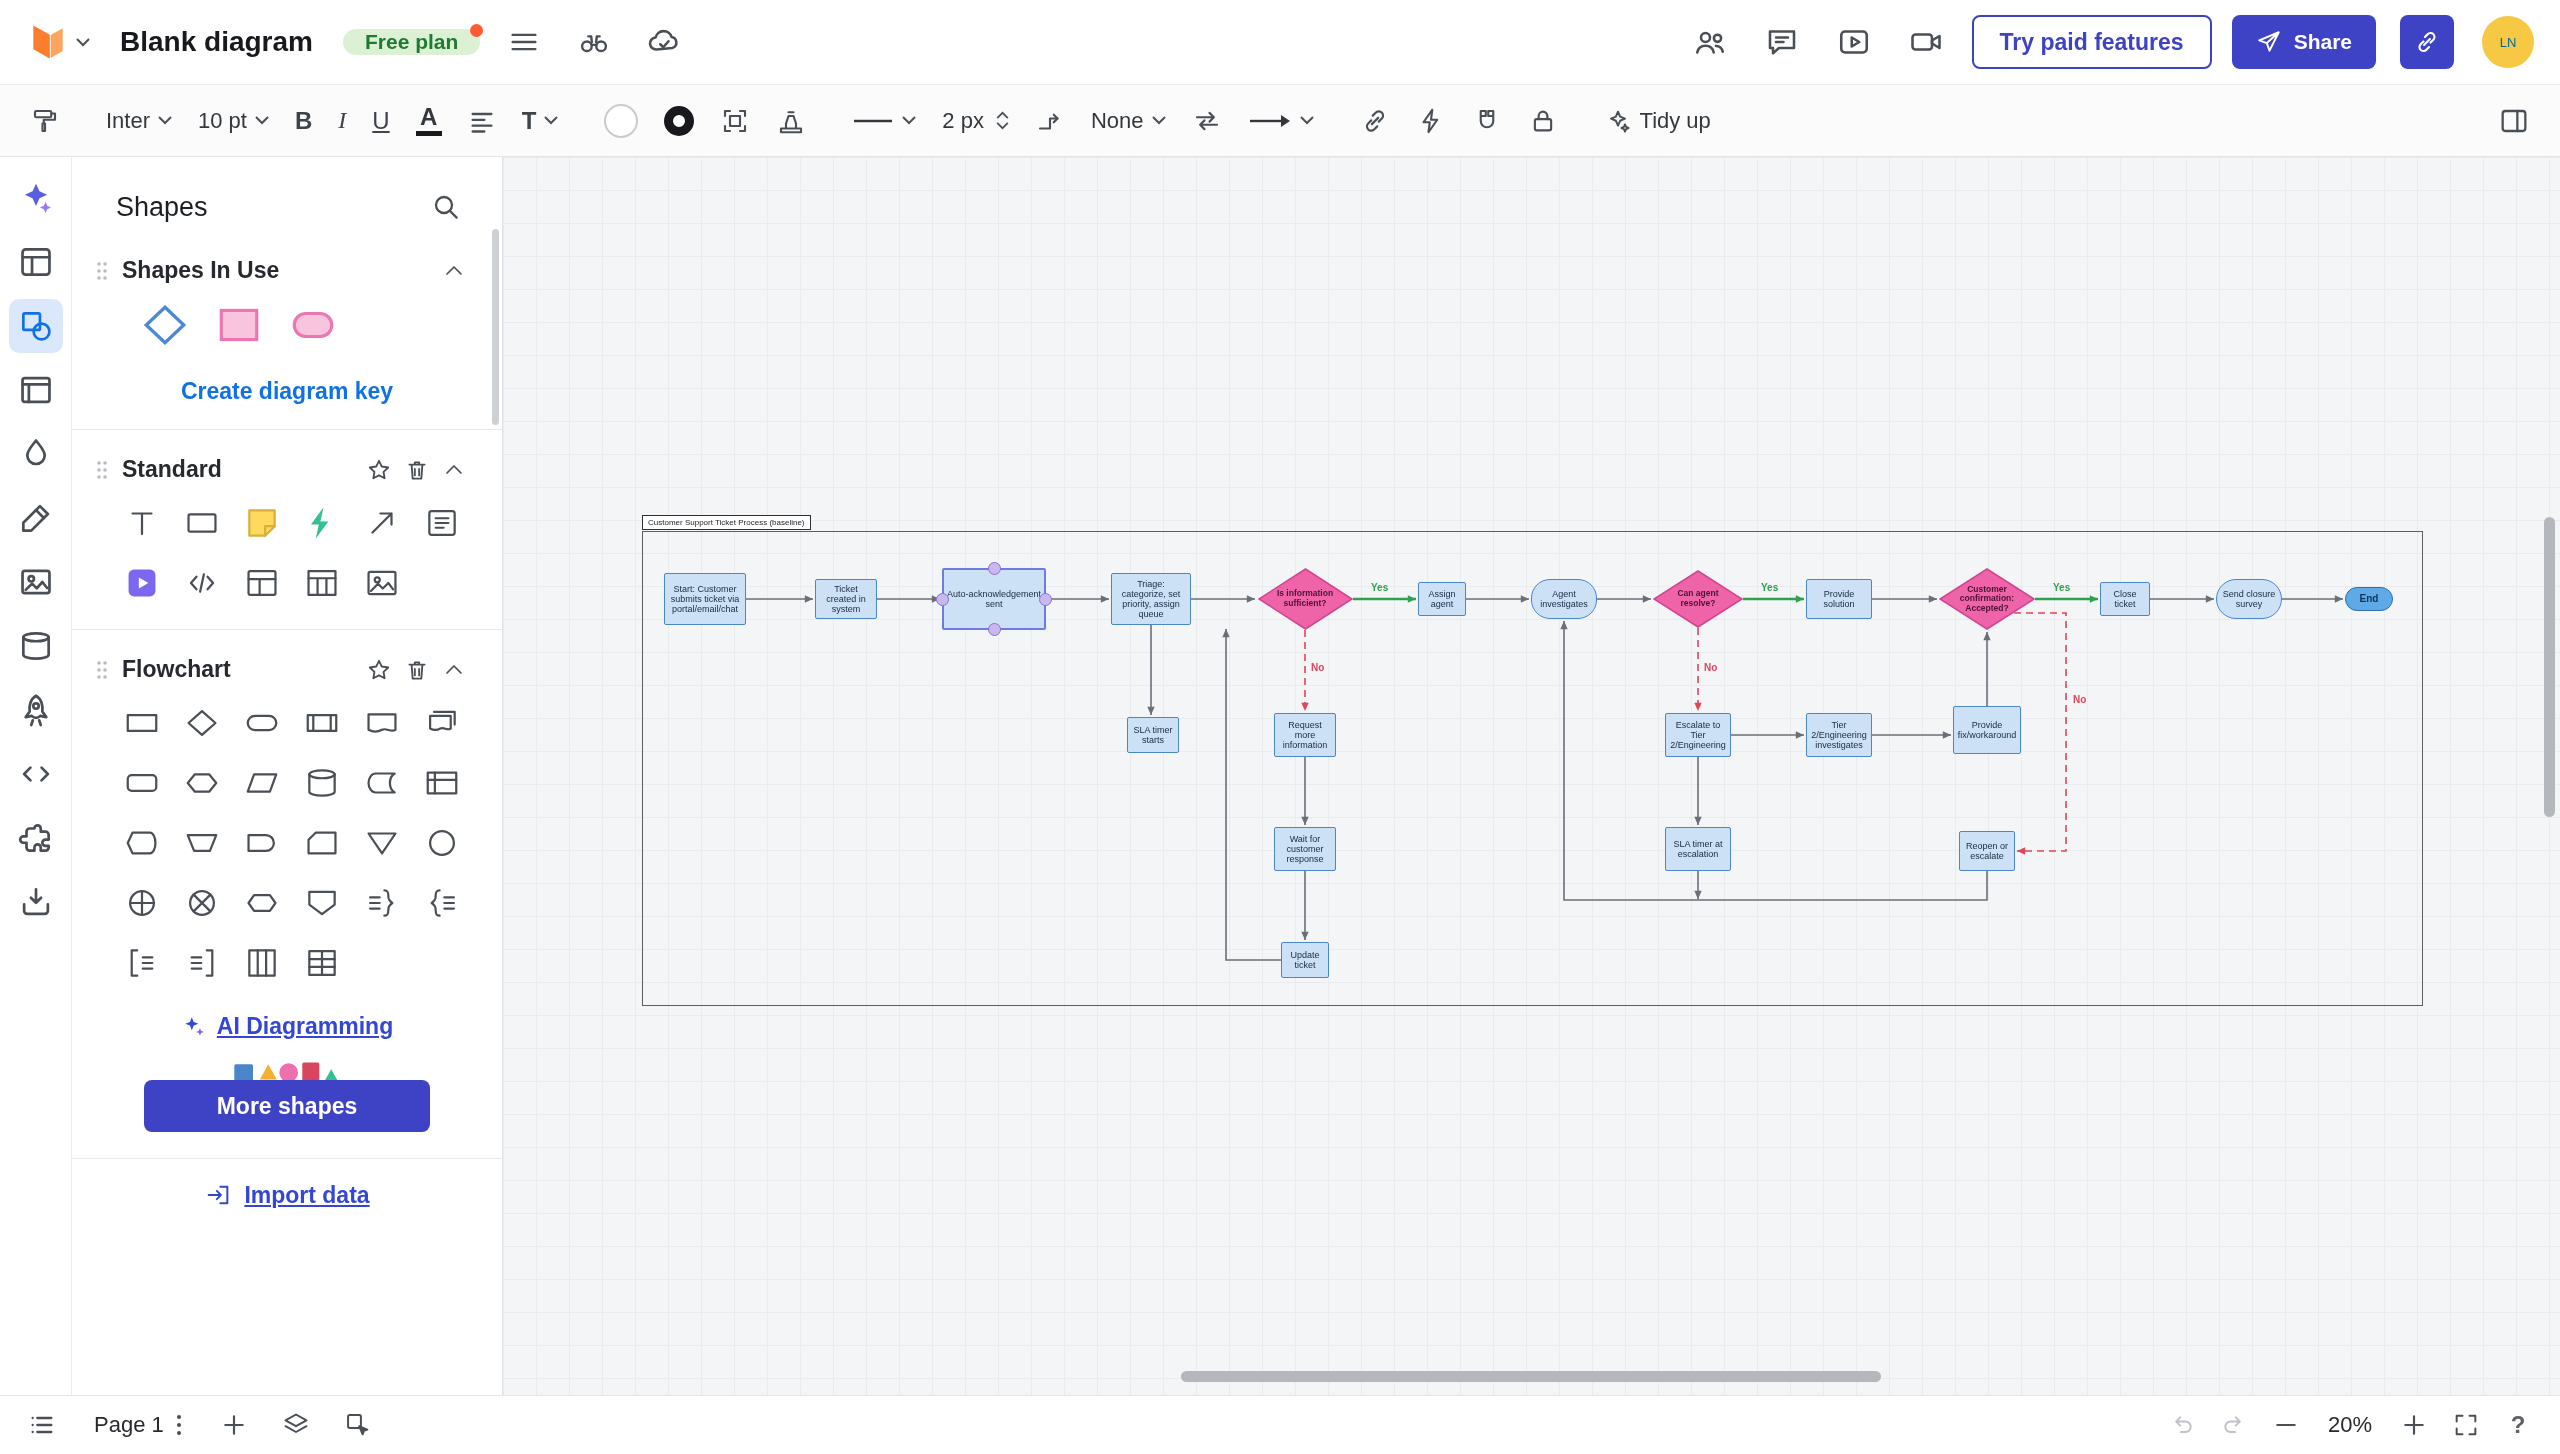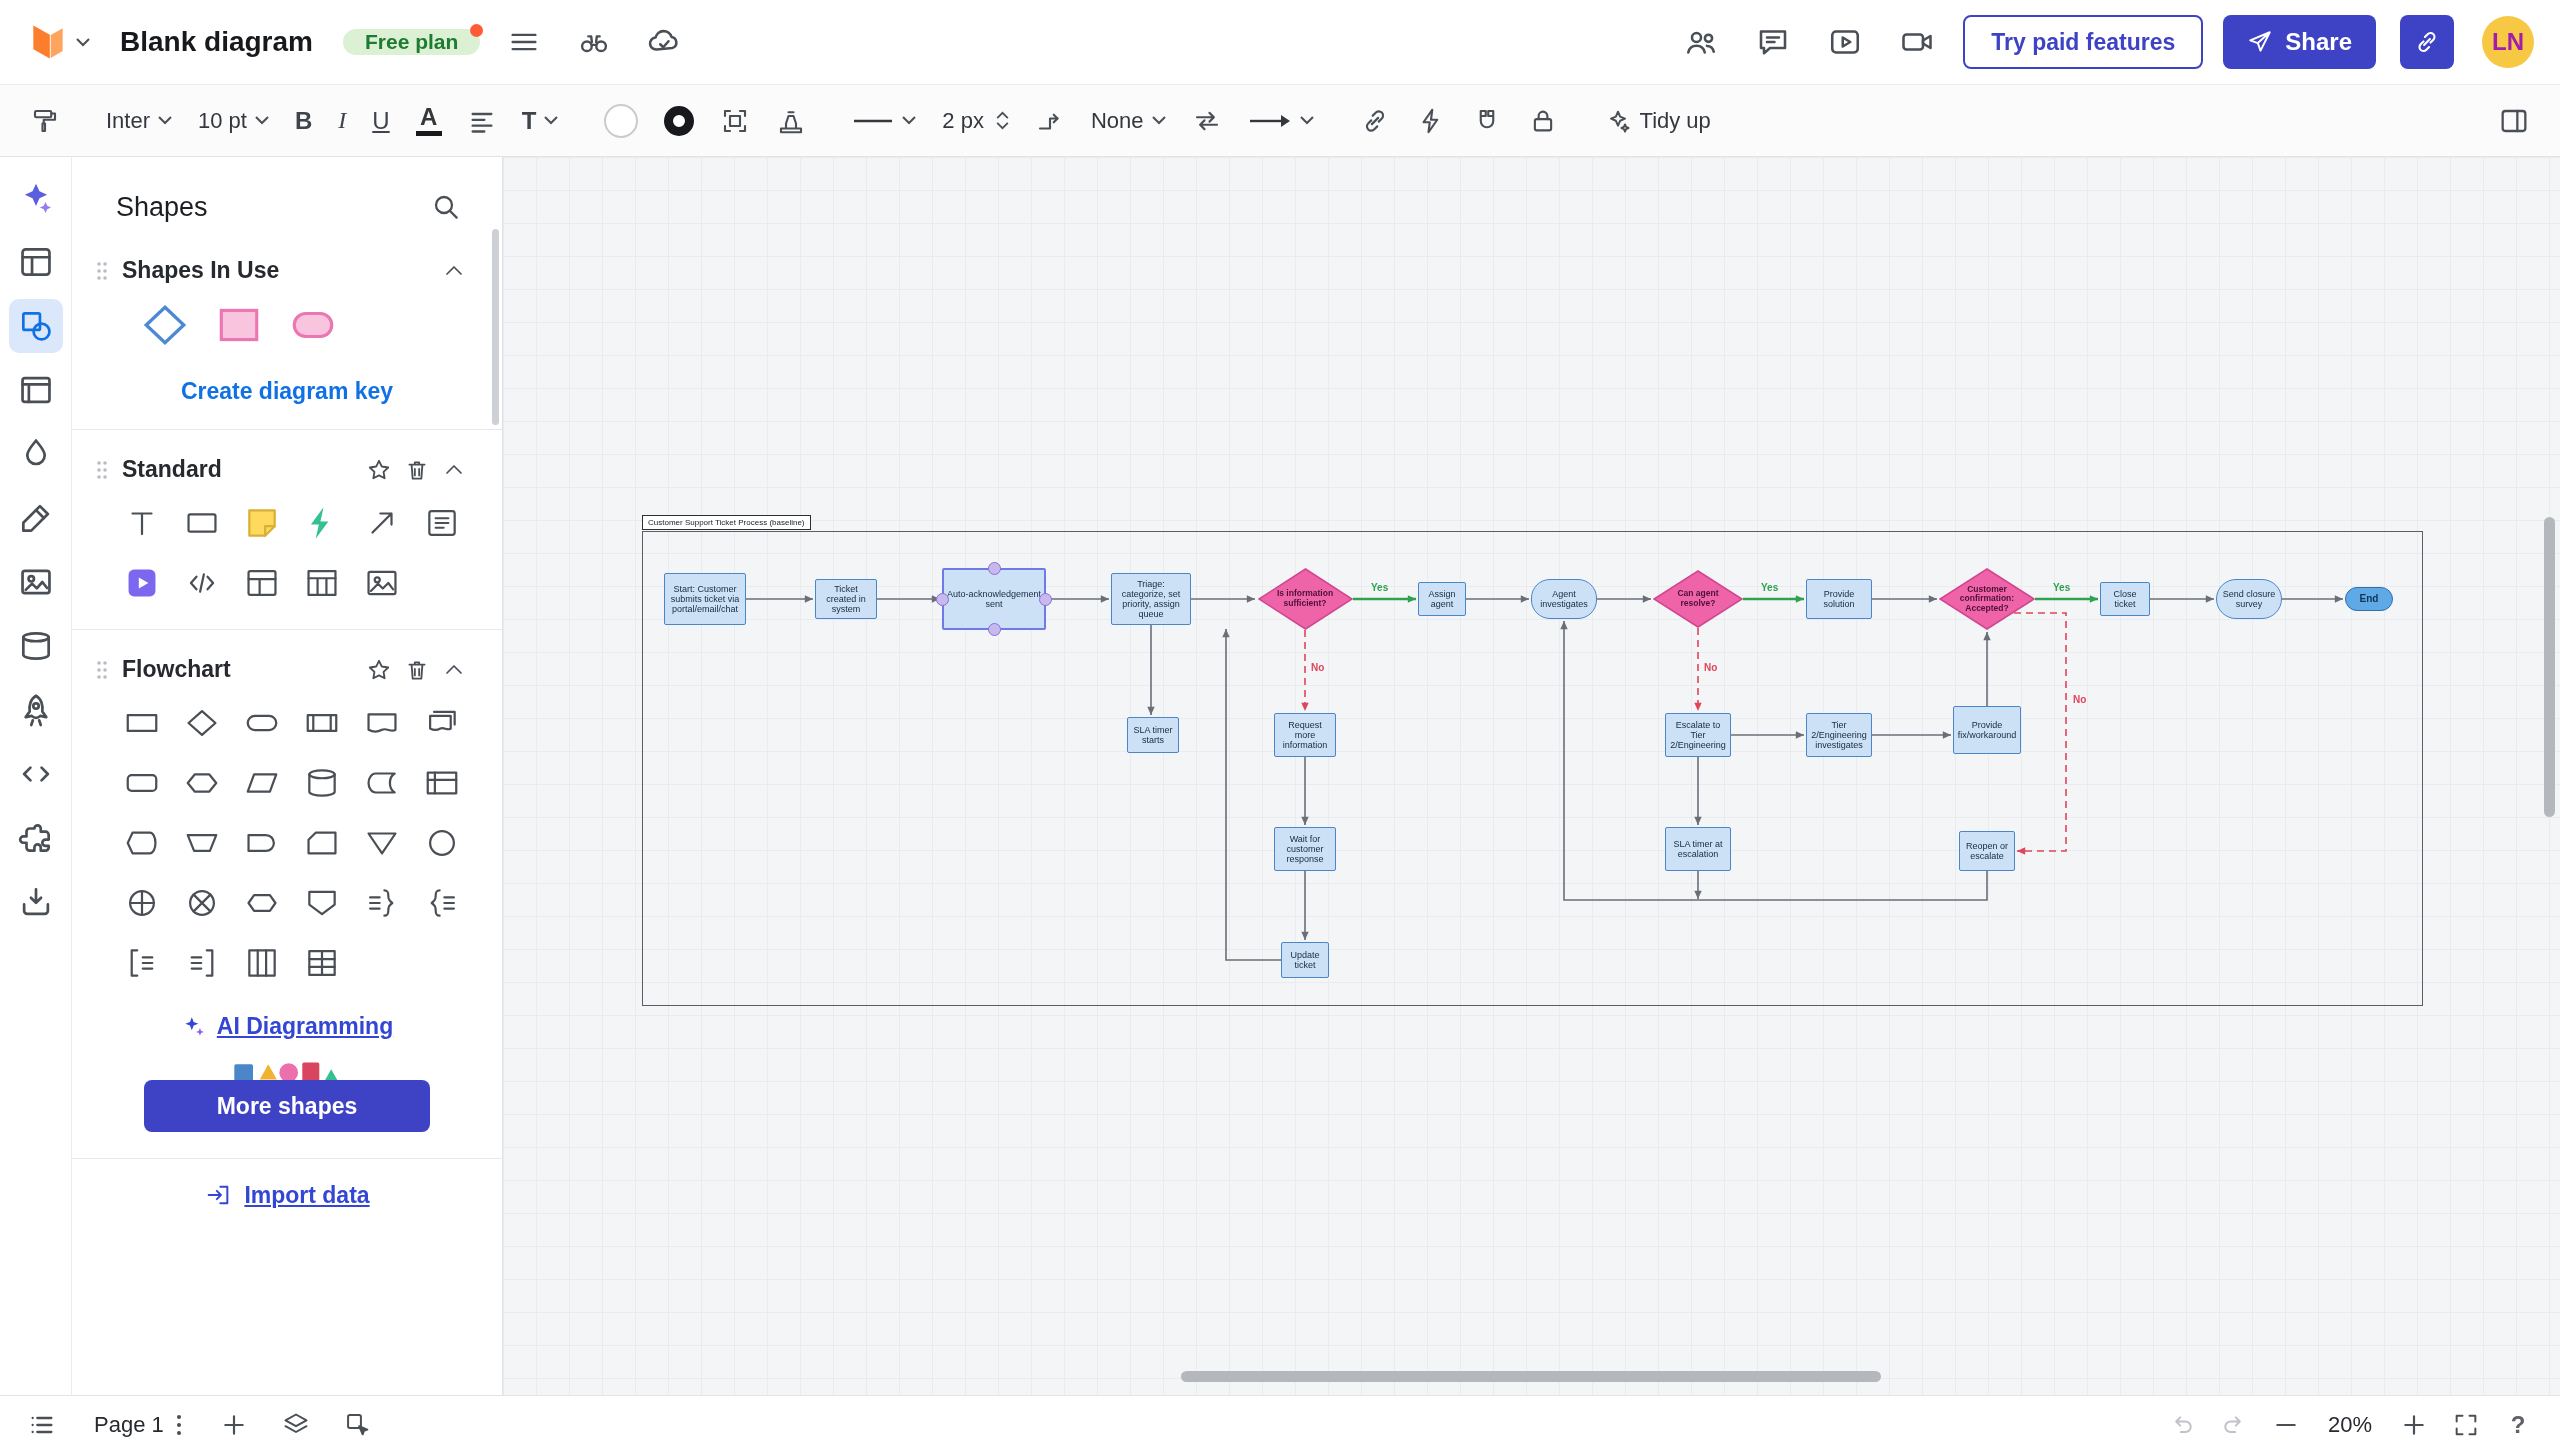--- a/index.html
+++ b/index.html
@@ -12,23 +12,23 @@
   .header{position:absolute;top:0;left:0;right:0;height:85px;display:flex;align-items:center;justify-content:space-between;padding:0 26px;box-sizing:border-box;border-bottom:1px solid #ececee;background:#fff;z-index:5}
   .h-left,.h-right{display:flex;align-items:center}
   .h-left{gap:18px}
   .h-right{gap:20px}
   .logo{width:44px;height:44px}
   .doc-title{font-size:28px;font-weight:700;color:#17191c;margin:12px}
   .badge{position:relative;background:var(--badge-bg);color:var(--badge-text);font-size:21px;font-weight:700;padding:1px 22px;border-radius:22px}
   .badge-dot{position:absolute;top:-5px;right:-3px;width:13px;height:13px;border-radius:50%;background:var(--badge-dot)}
   .icon-btn{display:flex;align-items:center;justify-content:center;width:52px;height:52px;border-radius:8px}
   .btn-outline{display:flex;align-items:center;height:54px;padding:0 26px;border:2px solid var(--indigo);border-radius:8px;color:var(--indigo);font-size:23px;font-weight:700;background:#fff}
-  .btn-solid{display:flex;align-items:center;gap:12px;height:54px;padding:0 24px;background:var(--indigo);border-radius:8px;color:#fff;font-size:24px;font-weight:700}
+  .btn-solid{display:flex;align-items:center;gap:12px;height:54px;padding:0 24px;background:var(--indigo);border-radius:8px;color:#fff;font-size:21px;font-weight:700}
   .btn-square{width:54px;height:54px;background:var(--indigo);border-radius:8px;display:flex;align-items:center;justify-content:center;margin-left:4px}
-  .avatar{width:52px;height:52px;border-radius:50%;background:var(--avatar-bg);display:flex;align-items:center;justify-content:center;font-size:24px;font-weight:700;color:#a21caf;margin-left:8px}
+  .avatar{width:52px;height:52px;border-radius:50%;background:var(--avatar-bg);display:flex;align-items:center;justify-content:center;font-size:13px;font-weight:400;color:#0369a1;margin-left:8px}
 
   
   .toolbar{position:absolute;top:85px;left:0;right:0;height:72px;display:flex;align-items:center;gap:6px;padding:0 20px;box-sizing:border-box;background:#fbfbfc;border-bottom:1px solid #e3e4e7;z-index:4}
   .tb-btn{display:flex;align-items:center;gap:8px;height:48px;padding:0 10px;border-radius:6px;color:#3f444b;font-size:22px}
   .tb-txt{font-size:22px;color:#34383d}
   .caret{width:14px;height:9px}
   .tb-sep{width:14px}
   .swatch-fill{width:30px;height:30px;border-radius:50%;background:#fff;border:2px solid #c9cbce}
   .swatch-stroke{width:30px;height:30px;border-radius:50%;background:#fff;border:9px solid #17191c;box-sizing:border-box}
   .stepper{display:flex;flex-direction:column;gap:3px;margin-left:4px}

